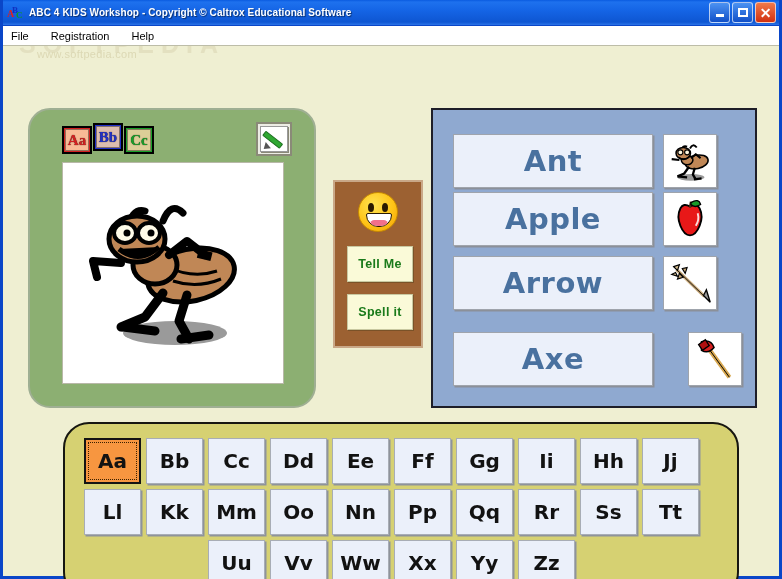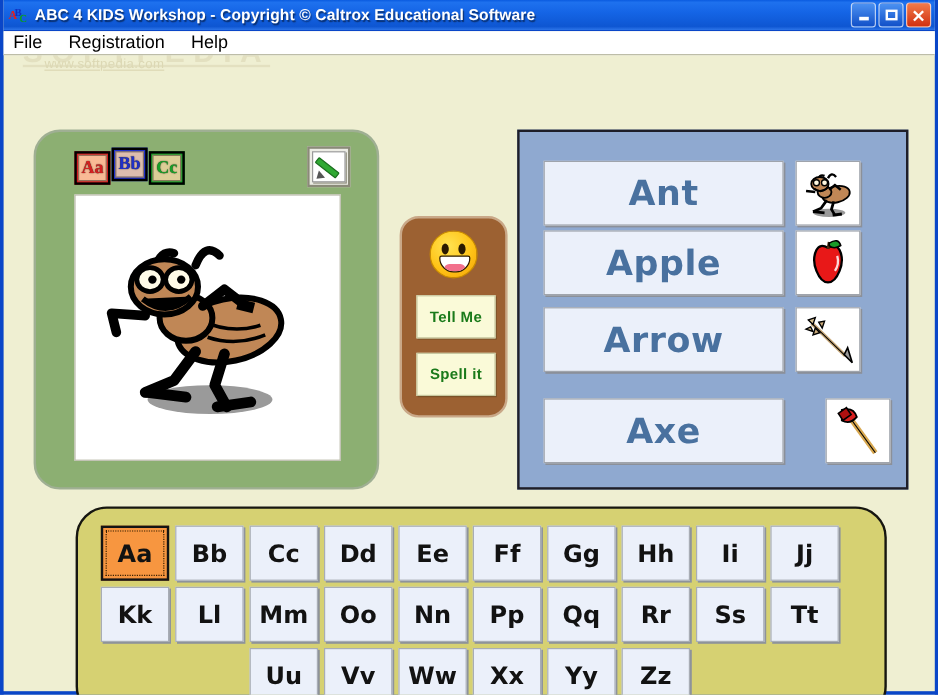--- a/index.html
+++ b/index.html
@@ -24,21 +24,21 @@
     display:flex;align-items:center;
     box-sizing:border-box;
     border-bottom:1px solid #0A46C8;
   }
   .app-icon{width:18px;height:18px;margin-left:4px;margin-right:4px;position:relative;flex:0 0 auto;}
   .app-icon .bl{position:absolute;font-weight:bold;font-size:10px;line-height:10px;font-family:"Liberation Serif",serif;}
   .bl.a{color:#E02020;left:0px;top:5px;}
   .bl.b{color:#1030C0;left:5px;top:1px;font-size:9px;}
   .bl.c{color:#0A9A2A;left:9px;top:6px;font-size:9px;}
   .title-text{
-    color:#fff;font-size:13px;font-weight:bold;
+    color:#fff;font-size:10px;font-weight:bold;
     text-shadow:1px 1px 1px rgba(0,0,0,.5);
     white-space:nowrap;letter-spacing:.1px;
   }
   .win-btns{position:absolute;right:3px;top:2px;display:flex;gap:2px;}
   .wb{
     width:21px;height:21px;border-radius:3px;
     border:1px solid rgba(255,255,255,.65);
     display:flex;align-items:center;justify-content:center;
     box-sizing:border-box;
   }
@@ -50,24 +50,24 @@
   .gm-close{color:#fff;font-size:14px;font-weight:bold;line-height:12px;font-family:"Liberation Sans",sans-serif;}
 
   
   .menubar{
     height:20px;background:#FFFFFF;
     display:flex;align-items:center;
     border-bottom:1px solid #BDBDA8;
     padding-left:8px;box-sizing:border-box;
     position:relative;z-index:3;
   }
-  .menu-item{font-size:15px;color:#000;margin-right:22px;cursor:default;}
-
-  
-  .wm{position:absolute;color:#D9D6B4;pointer-events:none;user-select:none;z-index:1;text-decoration:underline;}
+  .menu-item{font-size:11px;color:#000;margin-right:22px;cursor:default;}
+
+  
+  .wm{position:absolute;color:#D9D6B4;pointer-events:none;user-select:none;z-index:1;}
   .wm1{left:16px;top:30px;font-size:25px;letter-spacing:7px;font-weight:bold;color:#E3E0C0;}
   .wm2{left:34px;top:48px;font-size:11px;color:#DCD8B4;letter-spacing:.3px;}
 
   
   .stage{position:relative;width:776px;height:530px;z-index:2;}
 
   
   .green-panel{
     position:absolute;left:25px;top:62px;width:288px;height:300px;
     background:#8CAF72;border:2px solid #9FAF93;border-radius:22px;
@@ -100,21 +100,21 @@
 
   .pic-frame{
     position:absolute;left:32px;top:52px;width:222px;height:222px;
     background:#fff;border:1px solid #B8B8A8;box-sizing:border-box;overflow:hidden;
   }
   .ant-big{position:absolute;left:0;top:0;width:222px;height:222px;}
 
   
   .brown-panel{
     position:absolute;left:330px;top:134px;width:90px;height:168px;
-    background:#9C6132;border:2px solid #C9A888;border-radius:16px;
+    background:#9C6132;border:2px solid #C9A888;border-radius:0;
     box-sizing:border-box;
   }
   .smiley{
     position:absolute;left:50%;transform:translateX(-50%);top:10px;
     width:38px;height:38px;border-radius:50%;
     background:radial-gradient(circle at 38% 32%,#FFE352 0%,#FFC417 55%,#F2A006 100%);
     border:1px solid #C98C00;
   }
   .eye{position:absolute;width:6px;height:9px;background:#2A1A00;border-radius:50%;top:10px;}
   .eye.l{left:9px;} .eye.r{right:9px;}
@@ -350,28 +350,28 @@
       <div class="kb-rows">
 
         <div class="kb-row">
           <div class="key sel">Aa</div>
           <div class="key">Bb</div>
           <div class="key">Cc</div>
           <div class="key">Dd</div>
           <div class="key">Ee</div>
           <div class="key">Ff</div>
           <div class="key">Gg</div>
+          <div class="key">Ii</div>
           <div class="key">Hh</div>
-          <div class="key">Ii</div>
           <div class="key">Jj</div>
         </div>
 
         <div class="kb-row">
+          <div class="key">Ll</div>
           <div class="key">Kk</div>
-          <div class="key">Ll</div>
           <div class="key">Mm</div>
           <div class="key">Oo</div>
           <div class="key">Nn</div>
           <div class="key">Pp</div>
           <div class="key">Qq</div>
           <div class="key">Rr</div>
           <div class="key">Ss</div>
           <div class="key">Tt</div>
         </div>
 

